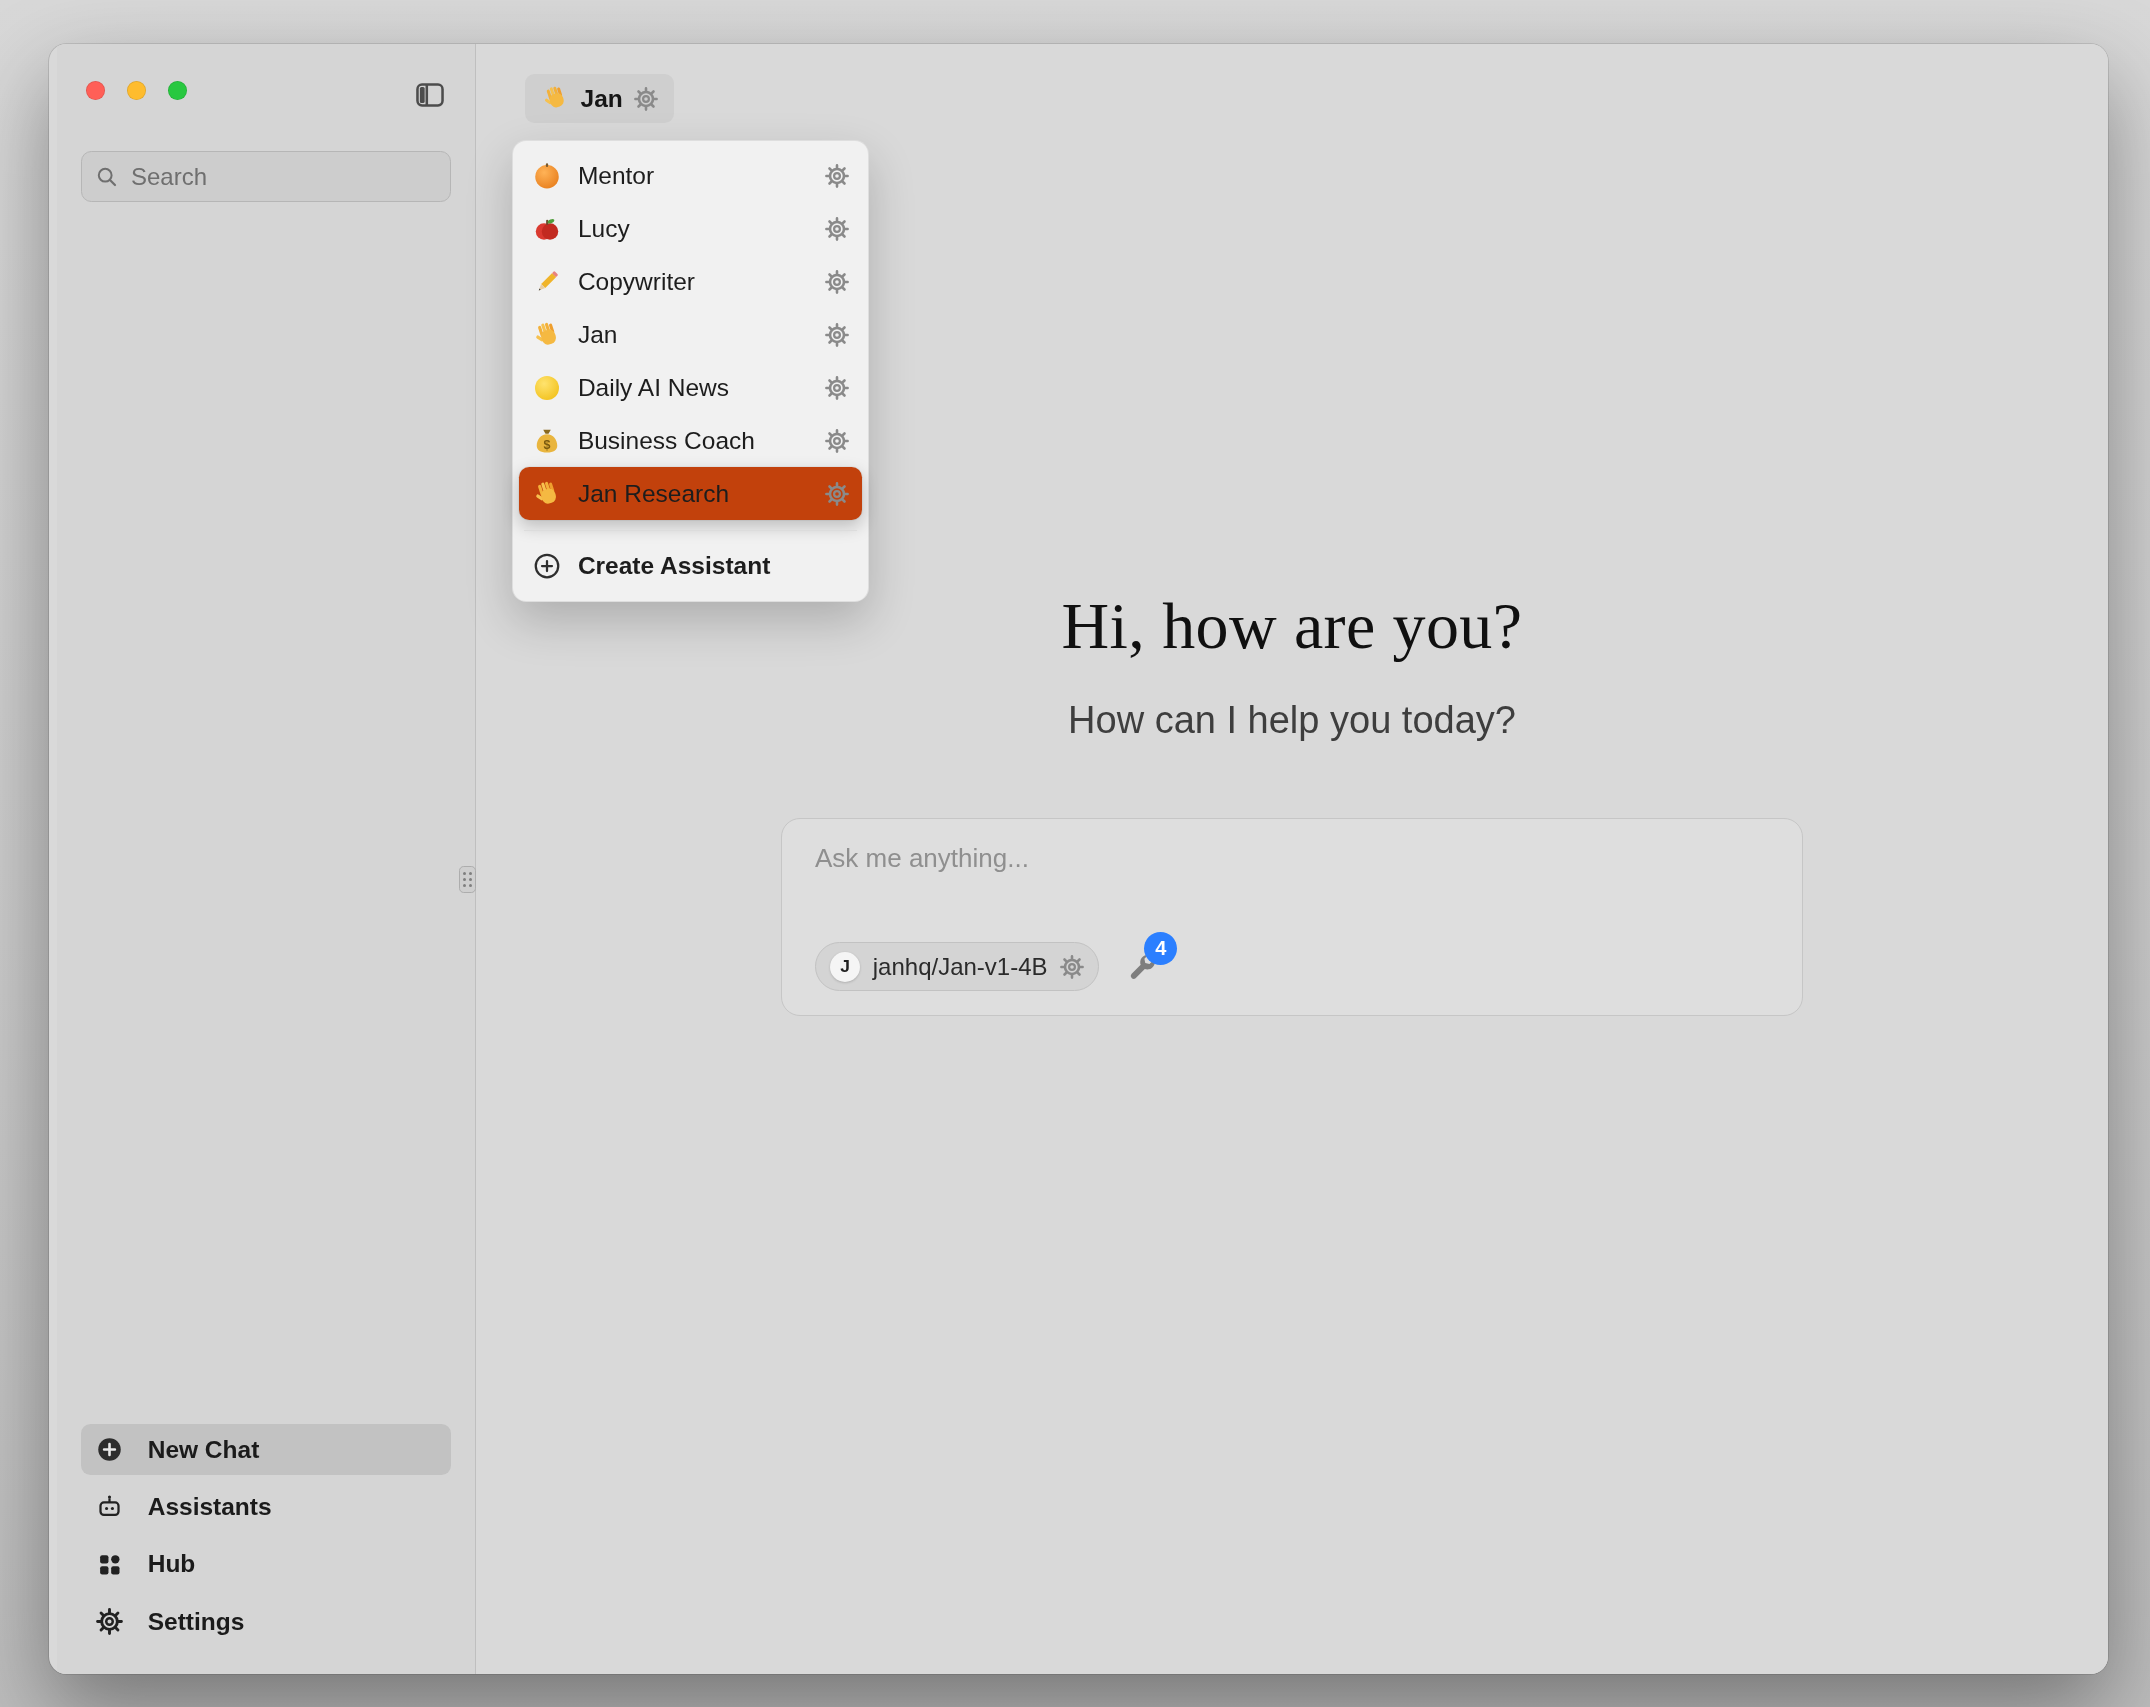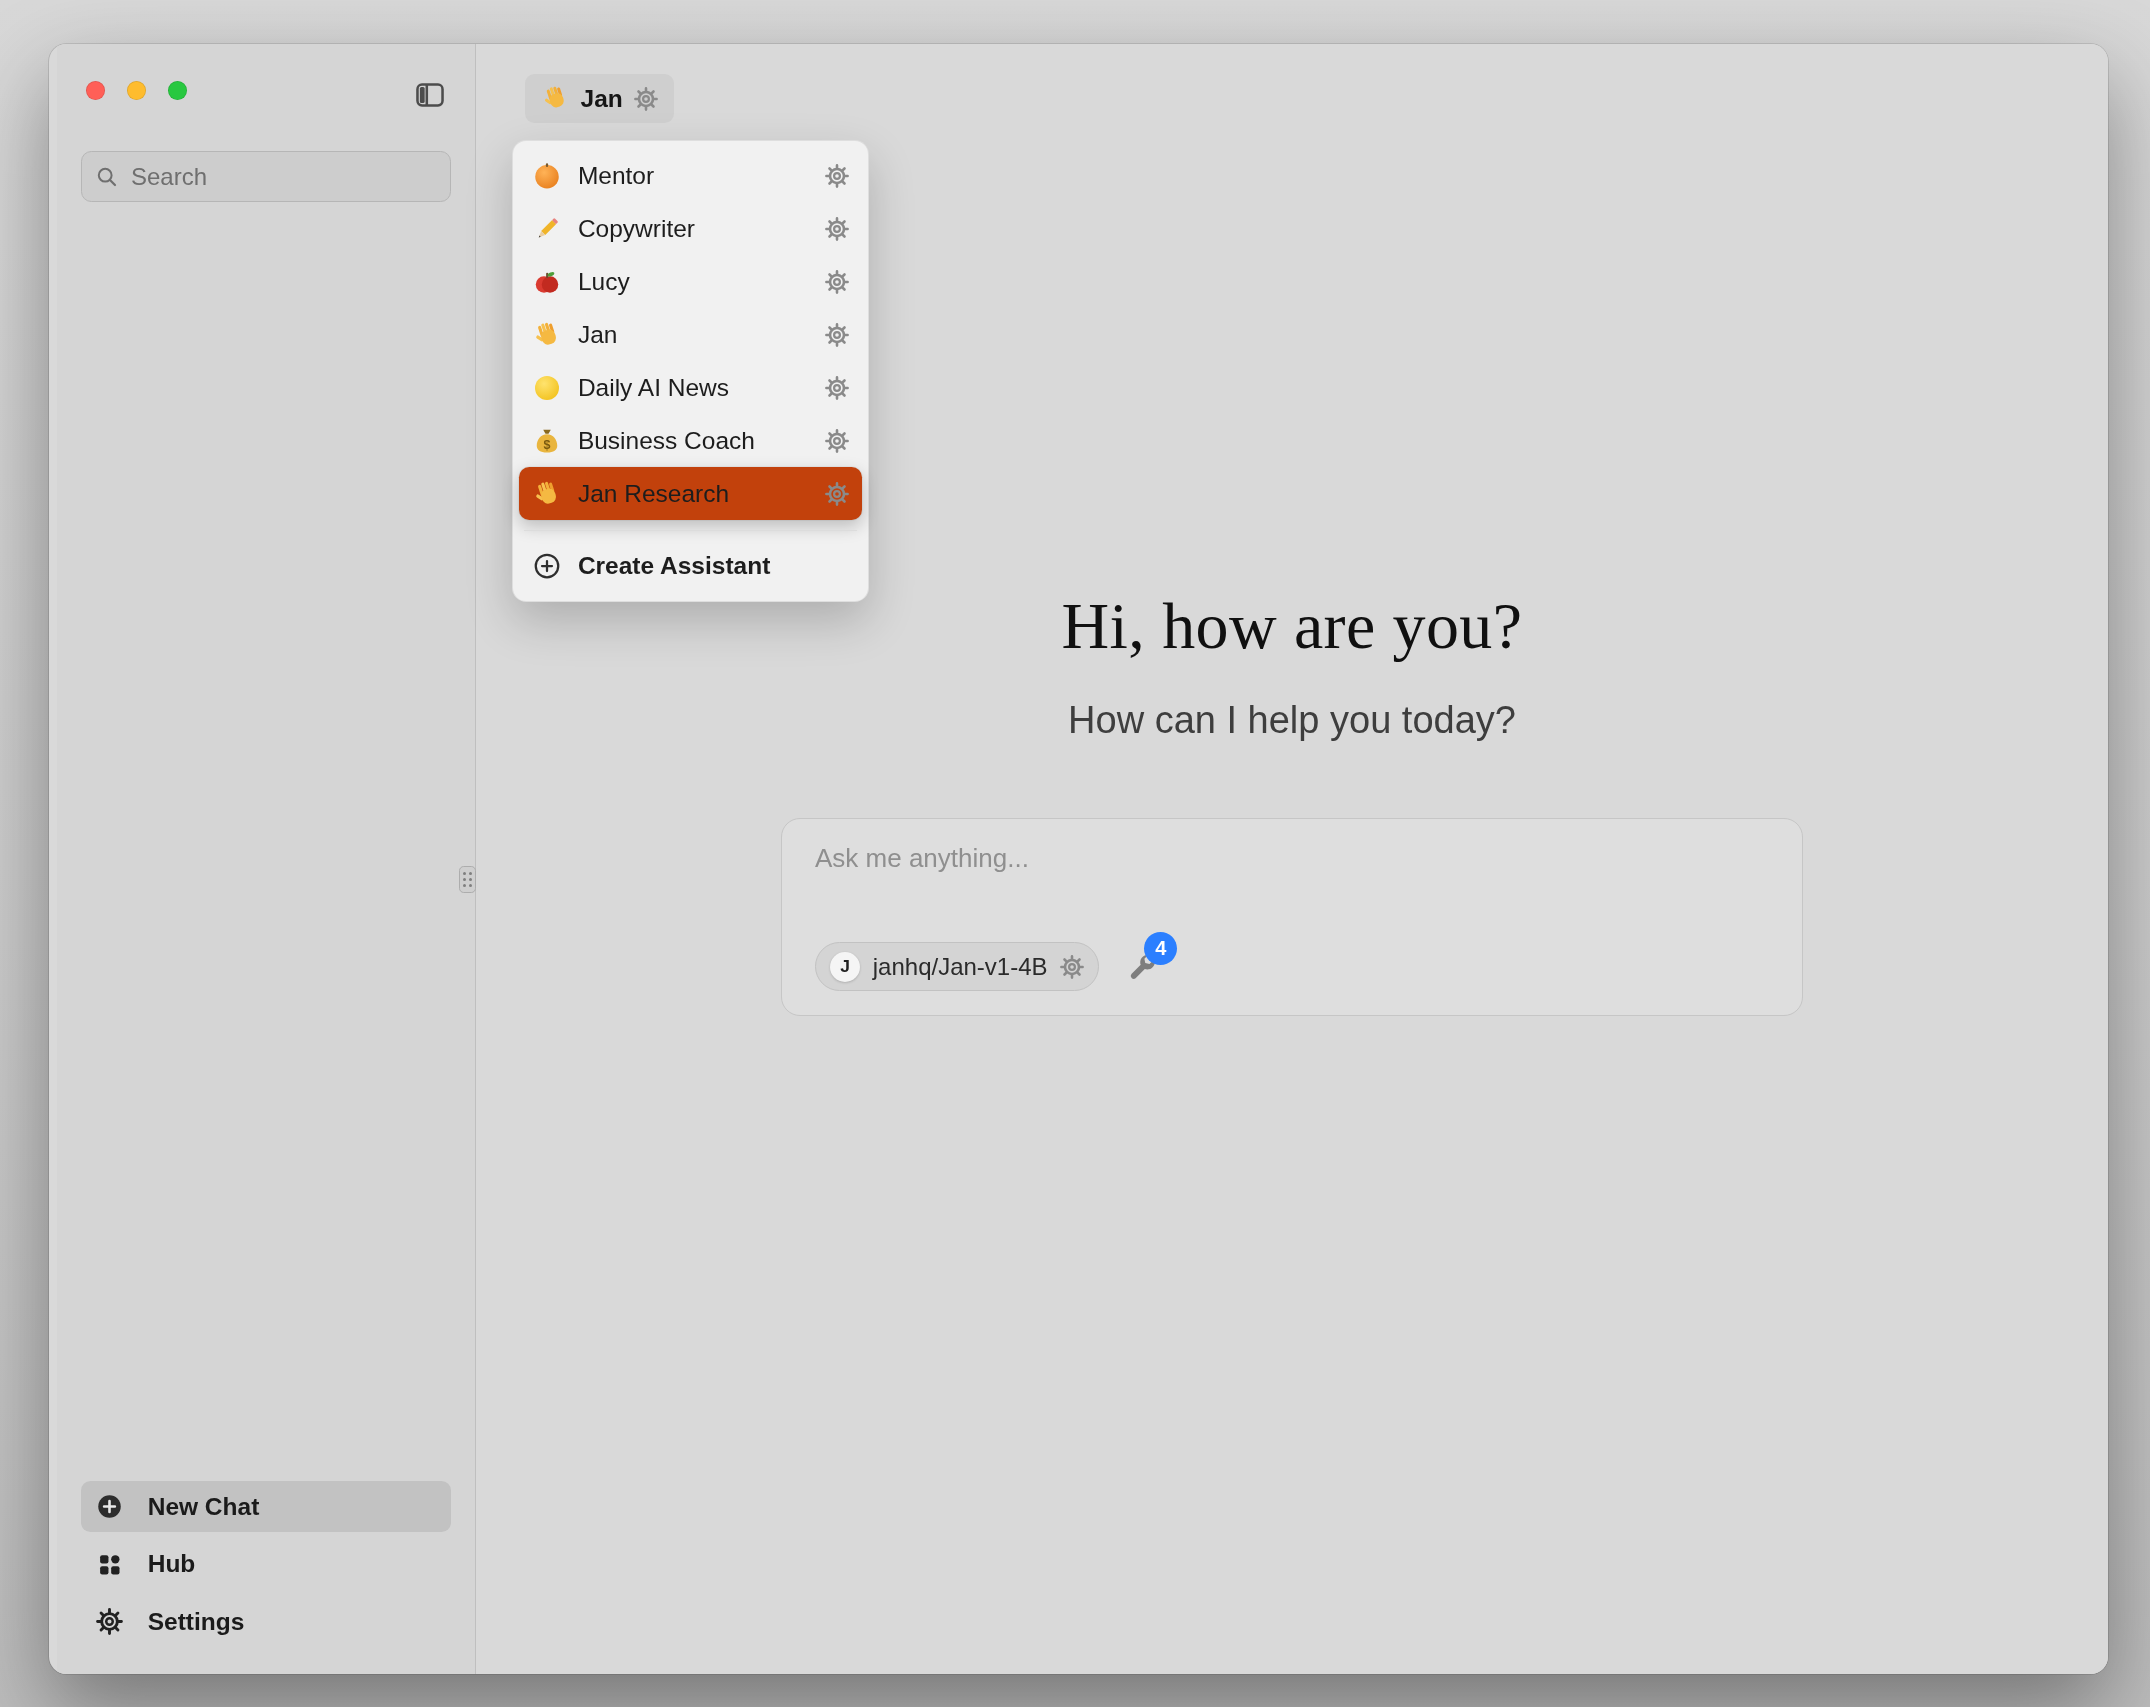--- a/index.html
+++ b/index.html
@@ -193,20 +193,32 @@
         <span class="nav-ic">
           <svg viewBox="0 0 24 24" width="27" height="27">
             <circle cx="12" cy="12" r="10" fill="#2d2d2d"></circle>
             <path d="M12 7.2v9.6M7.2 12h9.6" stroke="#e9e9e9" stroke-width="2.3" stroke-linecap="round"></path>
           </svg>
         </span>
         <span>New Chat</span>
       </div>
       <div class="nav-item">
         <span class="nav-ic">
+          <svg viewBox="0 0 24 24" width="27" height="27" fill="none" stroke="#222" stroke-width="2">
+            <rect x="4" y="8.4" width="16" height="11" rx="3"></rect>
+            <circle cx="9.4" cy="13.8" r="1.4" fill="#222" stroke="none"></circle>
+            <circle cx="14.6" cy="13.8" r="1.4" fill="#222" stroke="none"></circle>
+            <line x1="12" y1="8.4" x2="12" y2="4.8"></line>
+            <circle cx="12" cy="3.6" r="1.4" fill="#222" stroke="none"></circle>
+          </svg>
+        </span>
+        <span>Assistants</span>
+      </div>
+      <div class="nav-item">
+        <span class="nav-ic">
           <svg viewBox="0 0 24 24" width="25" height="25" fill="#222">
             <rect x="3" y="3" width="8" height="8" rx="2"></rect>
             <rect x="13.6" y="3" width="8" height="8" rx="4"></rect>
             <rect x="3" y="13.6" width="8" height="8" rx="2"></rect>
             <rect x="13.6" y="13.6" width="8" height="8" rx="2"></rect>
           </svg>
         </span>
         <span>Hub</span>
       </div>
       <div class="nav-item">
@@ -261,43 +273,43 @@
         <span class="mi-label">Mentor</span>
         <span class="gear">
             <svg viewBox="0 0 30 30" width="24" height="24">
               <use href="#i-gear"></use>
             </svg>
           </span>
       </div>
 
       <div class="menu-item">
         <svg class="mi-icon" viewBox="0 0 24 24">
+          <circle cx="9.6" cy="14" r="6.6" fill="#da3a30"></circle>
+          <circle cx="14.4" cy="14" r="6.6" fill="#c22a20"></circle>
+          <rect x="11.3" y="4.6" width="1.7" height="4.2" rx="0.85" fill="#6b4a2b"></rect>
+          <ellipse cx="15.2" cy="5.8" rx="2.8" ry="1.5" fill="#4f9d3a" transform="rotate(-24 15.2 5.8)"></ellipse>
+        </svg>
+        <span class="mi-label">Lucy</span>
+        <span class="gear">
+            <svg viewBox="0 0 30 30" width="24" height="24">
+              <use href="#i-gear"></use>
+            </svg>
+          </span>
+      </div>
+
+      <div class="menu-item">
+        <svg class="mi-icon" viewBox="0 0 24 24">
           <g transform="rotate(45 12 12)">
             <rect x="9.8" y="1.6" width="4.6" height="2.8" rx="1" fill="#e8837f"></rect>
             <rect x="9.8" y="4.2" width="4.6" height="12.2" fill="#f0b429"></rect>
             <path d="M9.8 16.4h4.6l-2.3 5z" fill="#e9cda2"></path>
             <path d="M11.4 19.9l.7 1.5.7-1.5z" fill="#3a3a3a"></path>
           </g>
         </svg>
         <span class="mi-label">Copywriter</span>
-        <span class="gear">
-            <svg viewBox="0 0 30 30" width="24" height="24">
-              <use href="#i-gear"></use>
-            </svg>
-          </span>
-      </div>
-
-      <div class="menu-item">
-        <svg class="mi-icon" viewBox="0 0 24 24">
-          <circle cx="9.6" cy="14" r="6.6" fill="#da3a30"></circle>
-          <circle cx="14.4" cy="14" r="6.6" fill="#c22a20"></circle>
-          <rect x="11.3" y="4.6" width="1.7" height="4.2" rx="0.85" fill="#6b4a2b"></rect>
-          <ellipse cx="15.2" cy="5.8" rx="2.8" ry="1.5" fill="#4f9d3a" transform="rotate(-24 15.2 5.8)"></ellipse>
-        </svg>
-        <span class="mi-label">Lucy</span>
         <span class="gear">
             <svg viewBox="0 0 30 30" width="24" height="24">
               <use href="#i-gear"></use>
             </svg>
           </span>
       </div>
 
       <div class="menu-item">
         <svg class="mi-icon" viewBox="0 0 38 38" width="30" height="30">
             <use href="#i-wave"></use>

